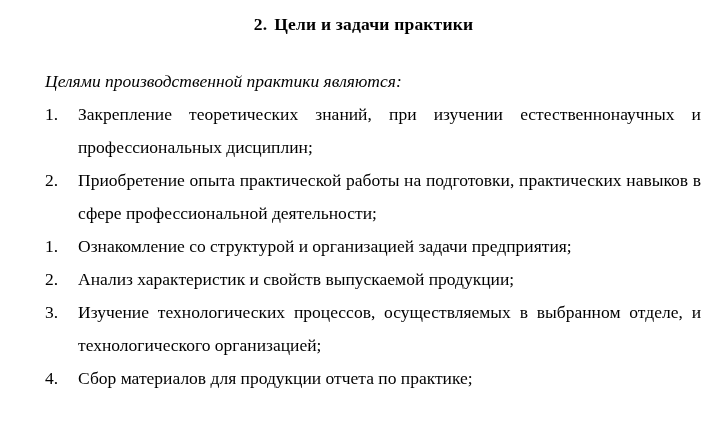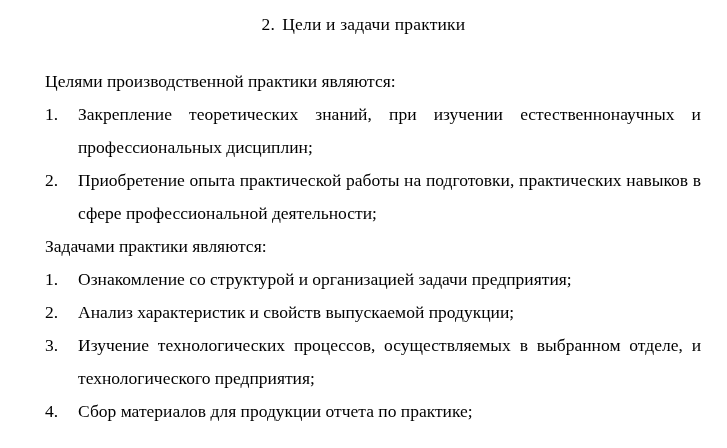--- a/index.html
+++ b/index.html
@@ -20,36 +20,37 @@
     height: 448px;
     box-sizing: border-box;
     padding: 8px 12px 0 12px;
   }
   .doc-title {
     text-align: center;
     font-size: 17.5px;
     line-height: 1.4;
     margin: 4px 0 0 0;
     padding: 0;
-    font-weight: normal;
+    font-weight: bold;
     letter-spacing: 0.2px;
   }
   .doc-title .num {
     margin-right: 7px;
   }
   .body-block {
     margin-top: 28px;
     padding-left: 33px;
     padding-right: 14px;
   }
   .para {
     font-size: 17.5px;
     line-height: 33px;
     margin: 0 0 0 0;
     text-align: left;
+    font-style: italic;
   }
   ol.num-list {
     list-style: none;
     margin: 0;
     padding: 0;
   }
   ol.num-list > li {
     position: relative;
     font-size: 17.5px;
     line-height: 33px;
@@ -85,34 +86,33 @@
       <li>
         <span class="marker">1.</span>
         <span class="txt">Закрепление теоретических знаний, при изучении естественнонаучных и профессиональных дисциплин;</span>
       </li>
       <li>
         <span class="marker">2.</span>
         <span class="txt">Приобретение опыта практической работы на подготовки, практических навыков в сфере профессиональной деятельности;</span>
       </li>
     </ol>
 
-    <p class="para">Задачами практики являются:</p>
 
     <ol class="num-list">
       <li>
         <span class="marker">1.</span>
         <span class="txt">Ознакомление со структурой и организацией задачи предприятия;</span>
       </li>
       <li>
         <span class="marker">2.</span>
         <span class="txt">Анализ характеристик и свойств выпускаемой продукции;</span>
       </li>
       <li>
         <span class="marker">3.</span>
-        <span class="txt">Изучение технологических процессов, осуществляемых в выбранном отделе, и технологического предприятия;</span>
+        <span class="txt">Изучение технологических процессов, осуществляемых в выбранном отделе, и технологического организацией;</span>
       </li>
       <li>
         <span class="marker">4.</span>
         <span class="txt">Сбор материалов для продукции отчета по практике;</span>
       </li>
     </ol>
 
   </div>
 </div>
 

